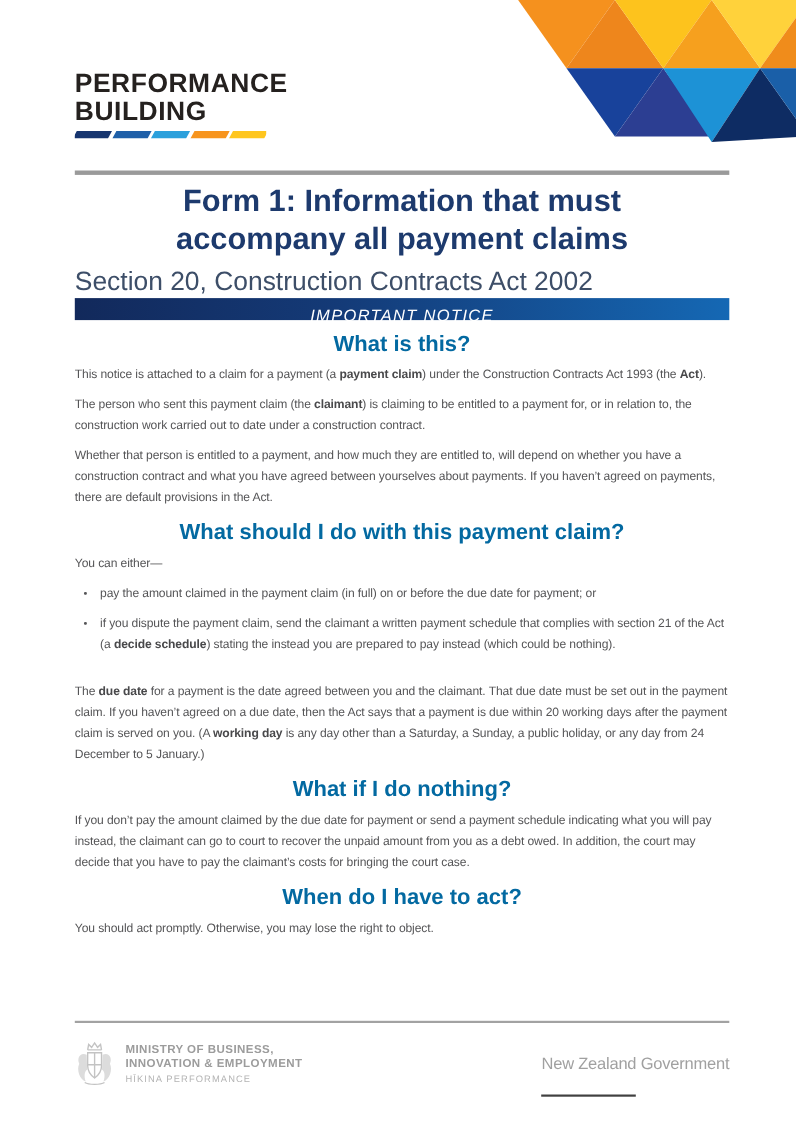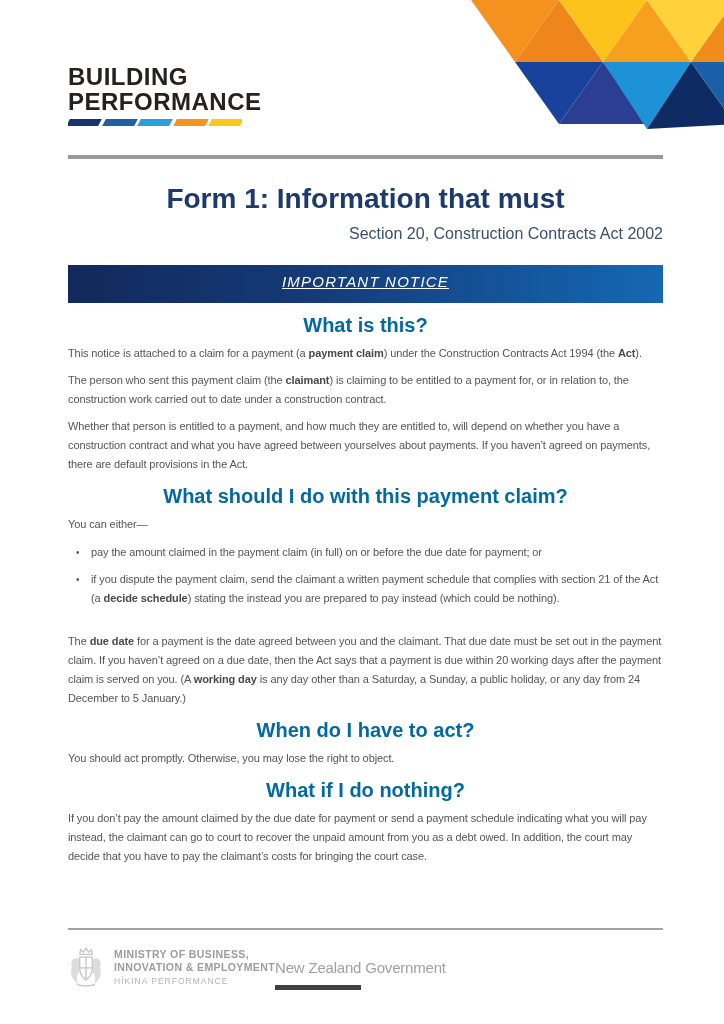--- a/index.html
+++ b/index.html
@@ -10,47 +10,46 @@
     font-family:"Liberation Sans", sans-serif;
   }
   
   .pattern { position:absolute; top:0; right:0; width:264px; height:135px; }
   .logo { position:absolute; top:64px; left:68px; }
   .logo-text { font-weight:bold; font-size:24px; line-height:25px; color:#25211f; letter-spacing:.5px; }
   .logo-stripe { display:flex; gap:4px; width:174px; height:7px; margin-top:5px; overflow:hidden; }
   .stripe-seg { flex:1; transform:skewX(-28deg); }
   .top-divider { position:absolute; top:155px; left:68px; width:595px; height:4px; background:#9a9a9a; }
   
-  .content { position:absolute; top:182px; left:68px; width:595px; }
+  .content { position:absolute; top:166px; left:68px; width:595px; }
   h1 { font-size:28px; line-height:34px; font-weight:bold; color:#1d3a6d; text-align:center; }
-  .subtitle { margin-top:9px; font-size:16px; color:#3d4e68; text-align:right; }
+  .subtitle { margin-top:9px; font-size:24px; color:#3d4e68; text-align:left; }
   .banner {
-    margin-top:22px; margin-bottom:6px; height:38px; line-height:34px;
+    margin-bottom:6px; height:20px; line-height:34px;
     background:linear-gradient(90deg,#12295b 0%, #143a77 40%, #1568b4 100%);
     color:#ffffff; font-style:italic; font-size:15px; letter-spacing:1.2px;
     text-align:center;
-    text-decoration:underline;
   }
   h2 { margin:12px 0 9px; font-size:20px; line-height:20px; font-weight:bold; color:#0369a1;text-align:center; }
   p, li { font-size:11px; line-height:19px; color:#555557; letter-spacing:-.1px; }
   p { margin:0 0 8px; }
   p b, li b { font-weight:bold; color:#49494b;text-align:center; }
   .intro { margin-bottom:9px; }
   ul { list-style:none; margin:0 0 24px; }
   li { position:relative; padding-left:23px; margin-bottom:8px; }
   li::before { content:"•"; position:absolute; left:8px; top:0; color:#555557; font-size:10px; }
   
   .footer-divider { position:absolute; top:928px; left:68px; width:595px; height:2px; background:#a2a2a2; }
-  .footer { position:absolute; top:946px; left:68px; width:595px; display:flex; align-items:center; }
+  .footer { position:absolute; top:946px; left:68px; width:595px; display:flex; justify-content:space-between; align-items:center; }
   .mbie { display:flex; align-items:center; gap:10px; }
   .mbie-text { color:#9c9c9c; }
   .mbie-line { font-weight:bold; font-size:10.5px; line-height:13px; letter-spacing:.4px; }
   .mbie-maori { margin-top:2px; font-size:8.5px; letter-spacing:1px; color:#b4b4b4; }
   .nzgovt { font-size:15px; color:#a0a0a0; letter-spacing:-.2px; white-space:nowrap; }
-  .nz-part { border-bottom:5px solid #404040; padding-bottom:9px; }
+  .nz-part { border-bottom:2px solid #404040; padding-bottom:19px; }
   .govt-part { margin-left:4px; }
 </style>
 </head>
 <body>
 
 <div class="page">
 
   <svg class="pattern" viewBox="0 0 264 135" preserveAspectRatio="none">
     <polygon points="11,0 99,0 55,62" fill="#F5911E"></polygon>
     <polygon points="99,0 55,62 143,62" fill="#EE861C"></polygon>
@@ -59,66 +58,67 @@
     <polygon points="187,0 275,0 231,62" fill="#FFD23B"></polygon>
     <polygon points="275,0 231,62 319,62" fill="#F08C1B"></polygon>
     <polygon points="55,62 143,62 99,124" fill="#18429B"></polygon>
     <polygon points="143,62 99,124 187,124" fill="#2C3E92"></polygon>
     <polygon points="143,62 231,62 187,129" fill="#1D92D6"></polygon>
     <polygon points="231,62 187,129 275,124" fill="#0E2C63"></polygon>
     <polygon points="231,62 319,62 275,124" fill="#1A5FA8"></polygon>
   </svg>
 
   <div class="logo">
+    <div class="logo-text">PERFORMANCE</div>
     <div class="logo-text">BUILDING</div>
-    <div class="logo-text">PERFORMANCE</div>
     <div class="logo-stripe">
       <div class="stripe-seg" style="background: rgb(22, 53, 111);"></div>
       <div class="stripe-seg" style="background: rgb(30, 95, 168);"></div>
       <div class="stripe-seg" style="background: rgb(43, 160, 220);"></div>
       <div class="stripe-seg" style="background: rgb(247, 148, 29);"></div>
       <div class="stripe-seg" style="background: rgb(255, 198, 30);"></div>
     </div>
   </div>
 
   <div class="top-divider"></div>
 
   <div class="content">
     <h1>
       <span>Form 1: Information that must</span><br>
+      <span>accompany all payment claims</span>
     </h1>
     <div class="subtitle">Section 20, Construction Contracts Act 2002</div>
 
     <div class="banner">IMPORTANT NOTICE</div>
 
     <section>
       <h2>What is this?</h2>
-      <p><span>This notice is attached to a claim for a payment (a </span><b>payment claim</b><span>) under the Construction Contracts Act 1994 (the </span><b>Act</b><span>).</span></p>
+      <p><span>This notice is attached to a claim for a payment (a </span><b>payment claim</b><span>) under the Construction Contracts Act 1993 (the </span><b>Act</b><span>).</span></p>
       <p><span>The person who sent this payment claim (the </span><b>claimant</b><span>) is claiming to be entitled to a payment for, or in relation to, the construction work carried out to date under a construction contract.</span></p>
       <p><span>Whether that person is entitled to a payment, and how much they are entitled to, will depend on whether you have a construction contract and what you have agreed between yourselves about payments. If you haven’t agreed on payments, there are default provisions in the Act.</span></p>
     </section>
 
     <section>
       <h2>What should I do with this payment claim?</h2>
       <p class="intro">You can either—</p>
       <ul>
         <li><span>pay the amount claimed in the payment claim (in full) on or before the due date for payment; or</span></li>
         <li><span>if you dispute the payment claim, send the claimant a written payment schedule that complies with section 21 of the Act (a </span><b>decide schedule</b><span>) stating the instead you are prepared to pay instead (which could be nothing).</span></li>
       </ul>
       <p><span>The </span><b>due date</b><span> for a payment is the date agreed between you and the claimant. That due date must be set out in the payment claim. If you haven’t agreed on a due date, then the Act says that a payment is due within 20 working days after the payment claim is served on you. (A </span><b>working day</b><span> is any day other than a Saturday, a Sunday, a public holiday, or any day from 24 December to 5 January.)</span></p>
     </section>
 
     <section>
-      <h2>When do I have to act?</h2>
-      <p><span>You should act promptly. Otherwise, you may lose the right to object.</span></p>
+      <h2>What if I do nothing?</h2>
+      <p><span>If you don’t pay the amount claimed by the due date for payment or send a payment schedule indicating what you will pay instead, the claimant can go to court to recover the unpaid amount from you as a debt owed. In addition, the court may decide that you have to pay the claimant’s costs for bringing the court case.</span></p>
     </section>
 
     <section>
-      <h2>What if I do nothing?</h2>
-      <p><span>If you don’t pay the amount claimed by the due date for payment or send a payment schedule indicating what you will pay instead, the claimant can go to court to recover the unpaid amount from you as a debt owed. In addition, the court may decide that you have to pay the claimant’s costs for bringing the court case.</span></p>
+      <h2>When do I have to act?</h2>
+      <p><span>You should act promptly. Otherwise, you may lose the right to object.</span></p>
     </section>
   </div>
 
   <div class="footer-divider"></div>
   <div class="footer">
     <div class="mbie">
       <svg width="36" height="42" viewBox="0 0 40 46" fill="none" stroke="#c3c3c3" stroke-width="1.4">
         <polyline points="13,9 14,3.5 17,6.5 20,2 23,6.5 26,3.5 27,9"></polyline>
         <line x1="13" y1="9" x2="27" y2="9"></line>
         <path d="M13,12 H27 V25 C27,32 22,36 20,37.5 C18,36 13,32 13,25 Z"></path>

